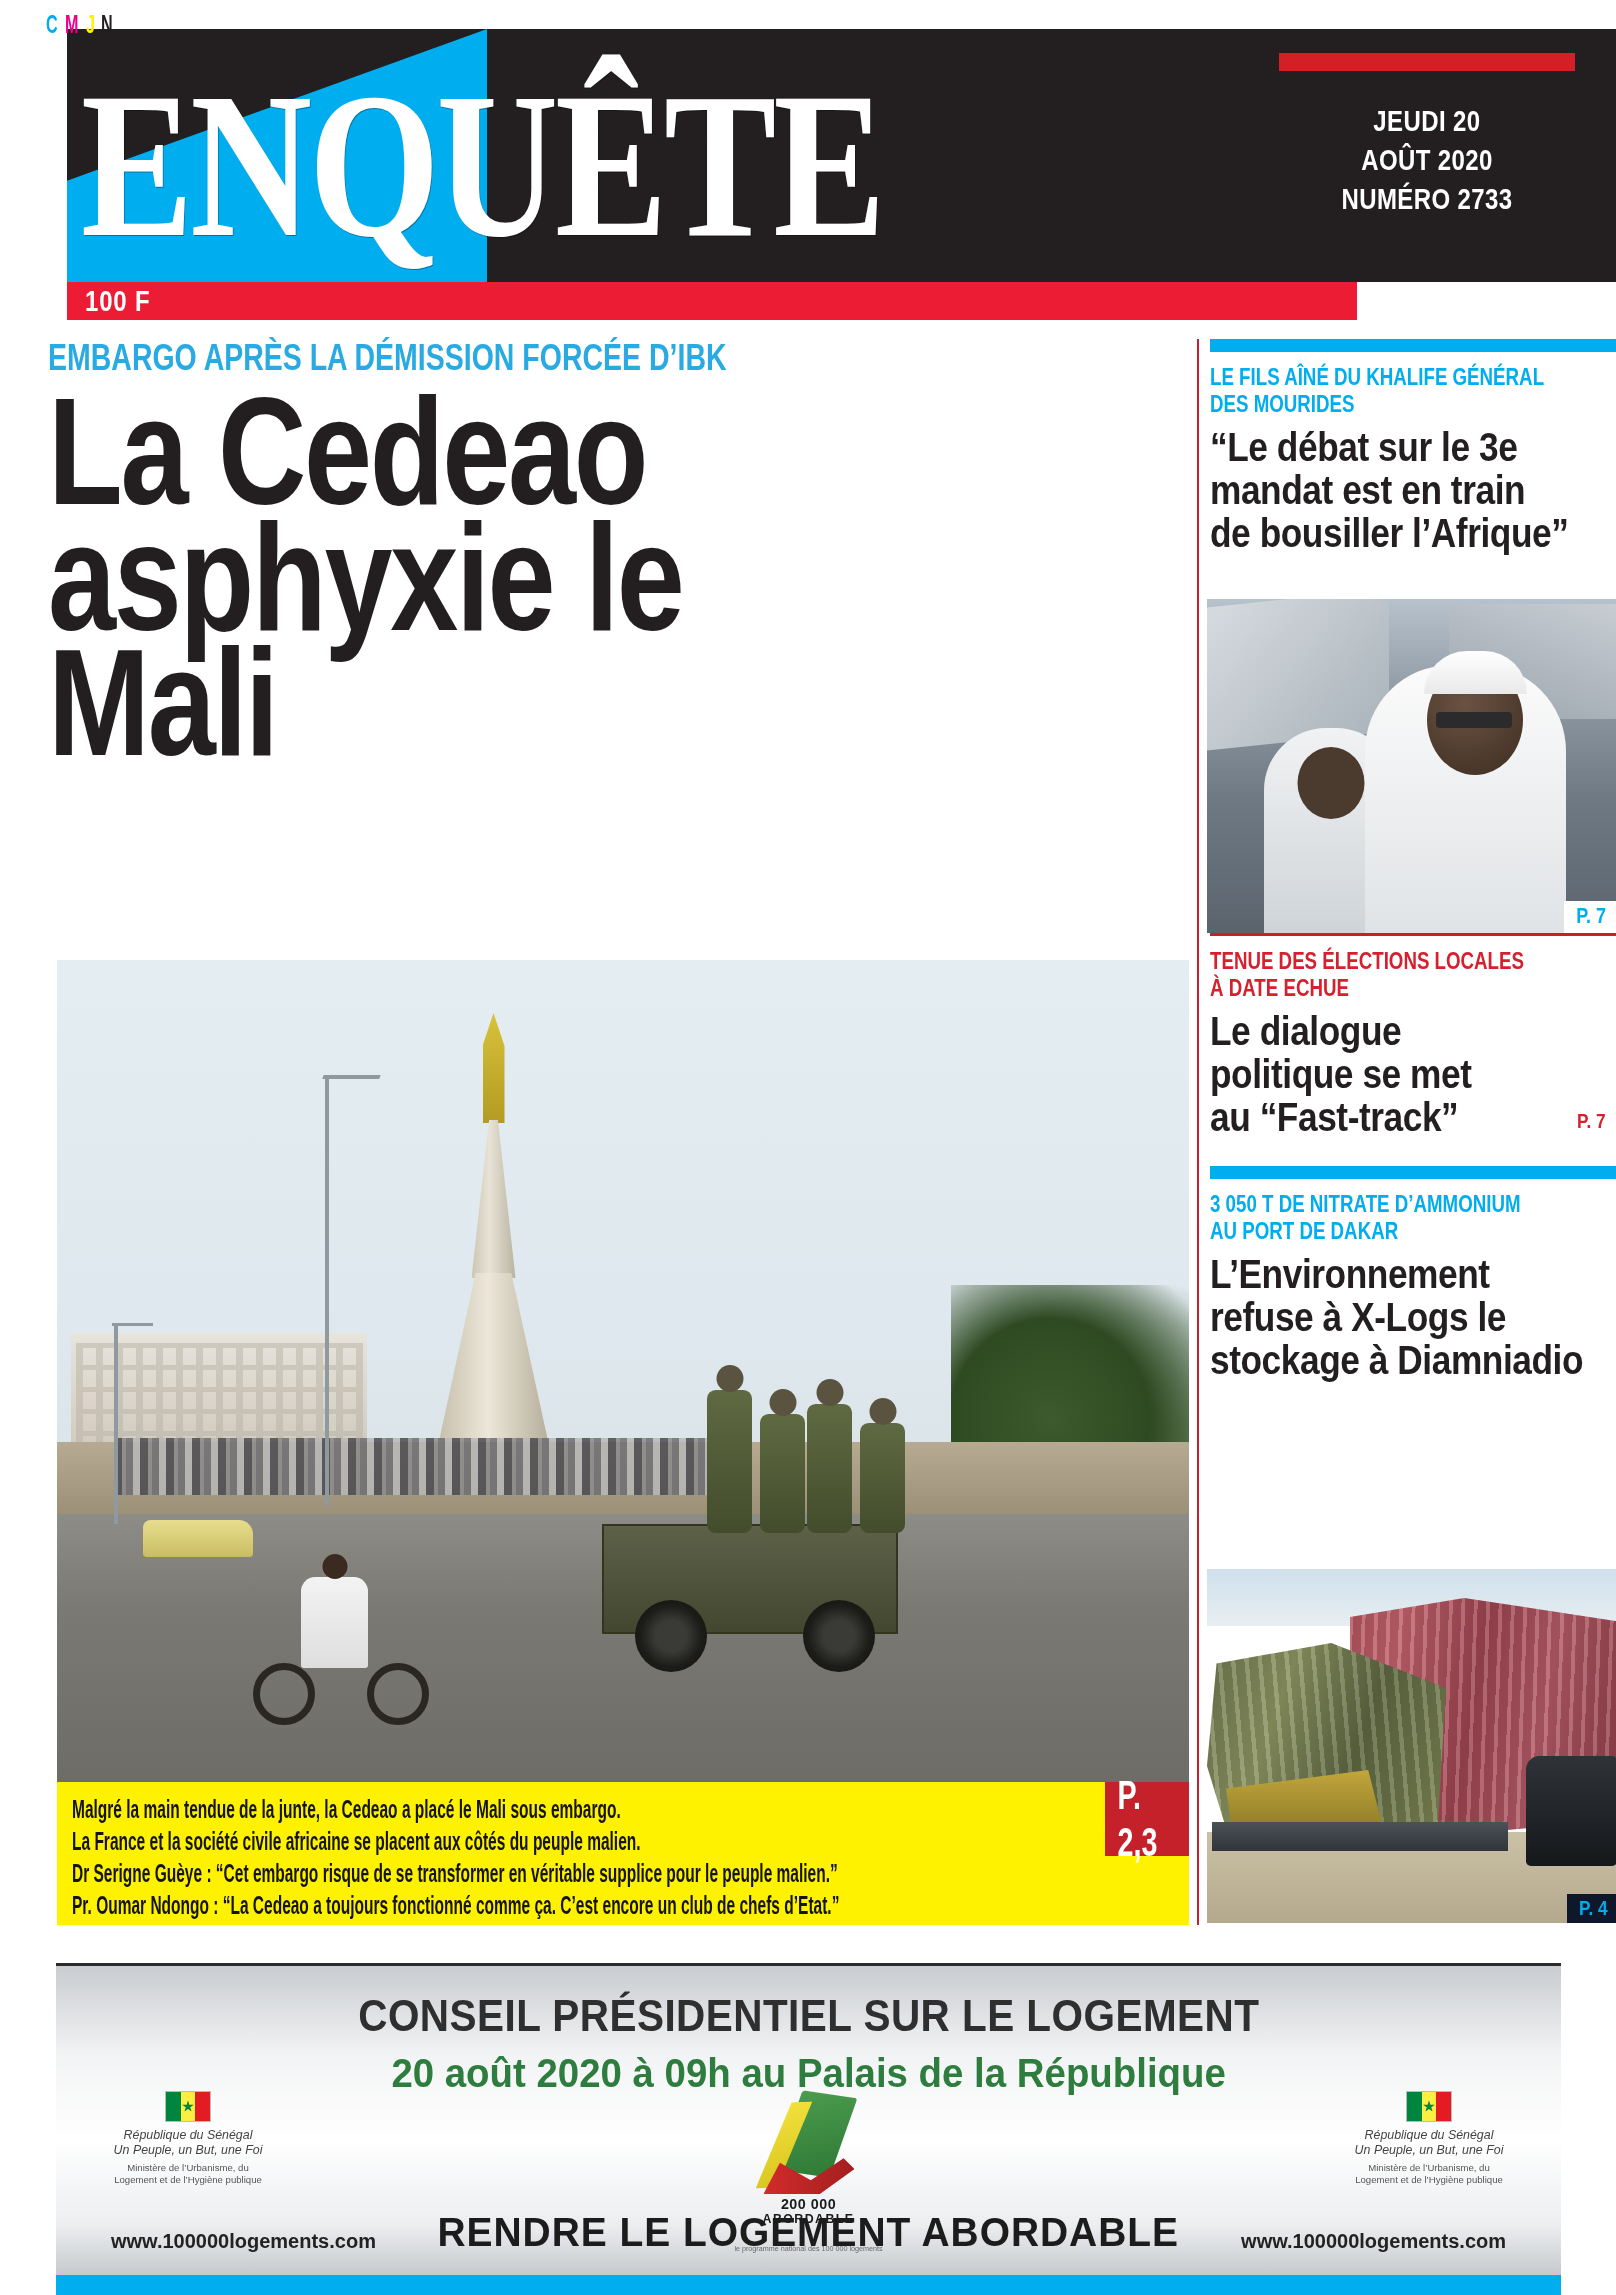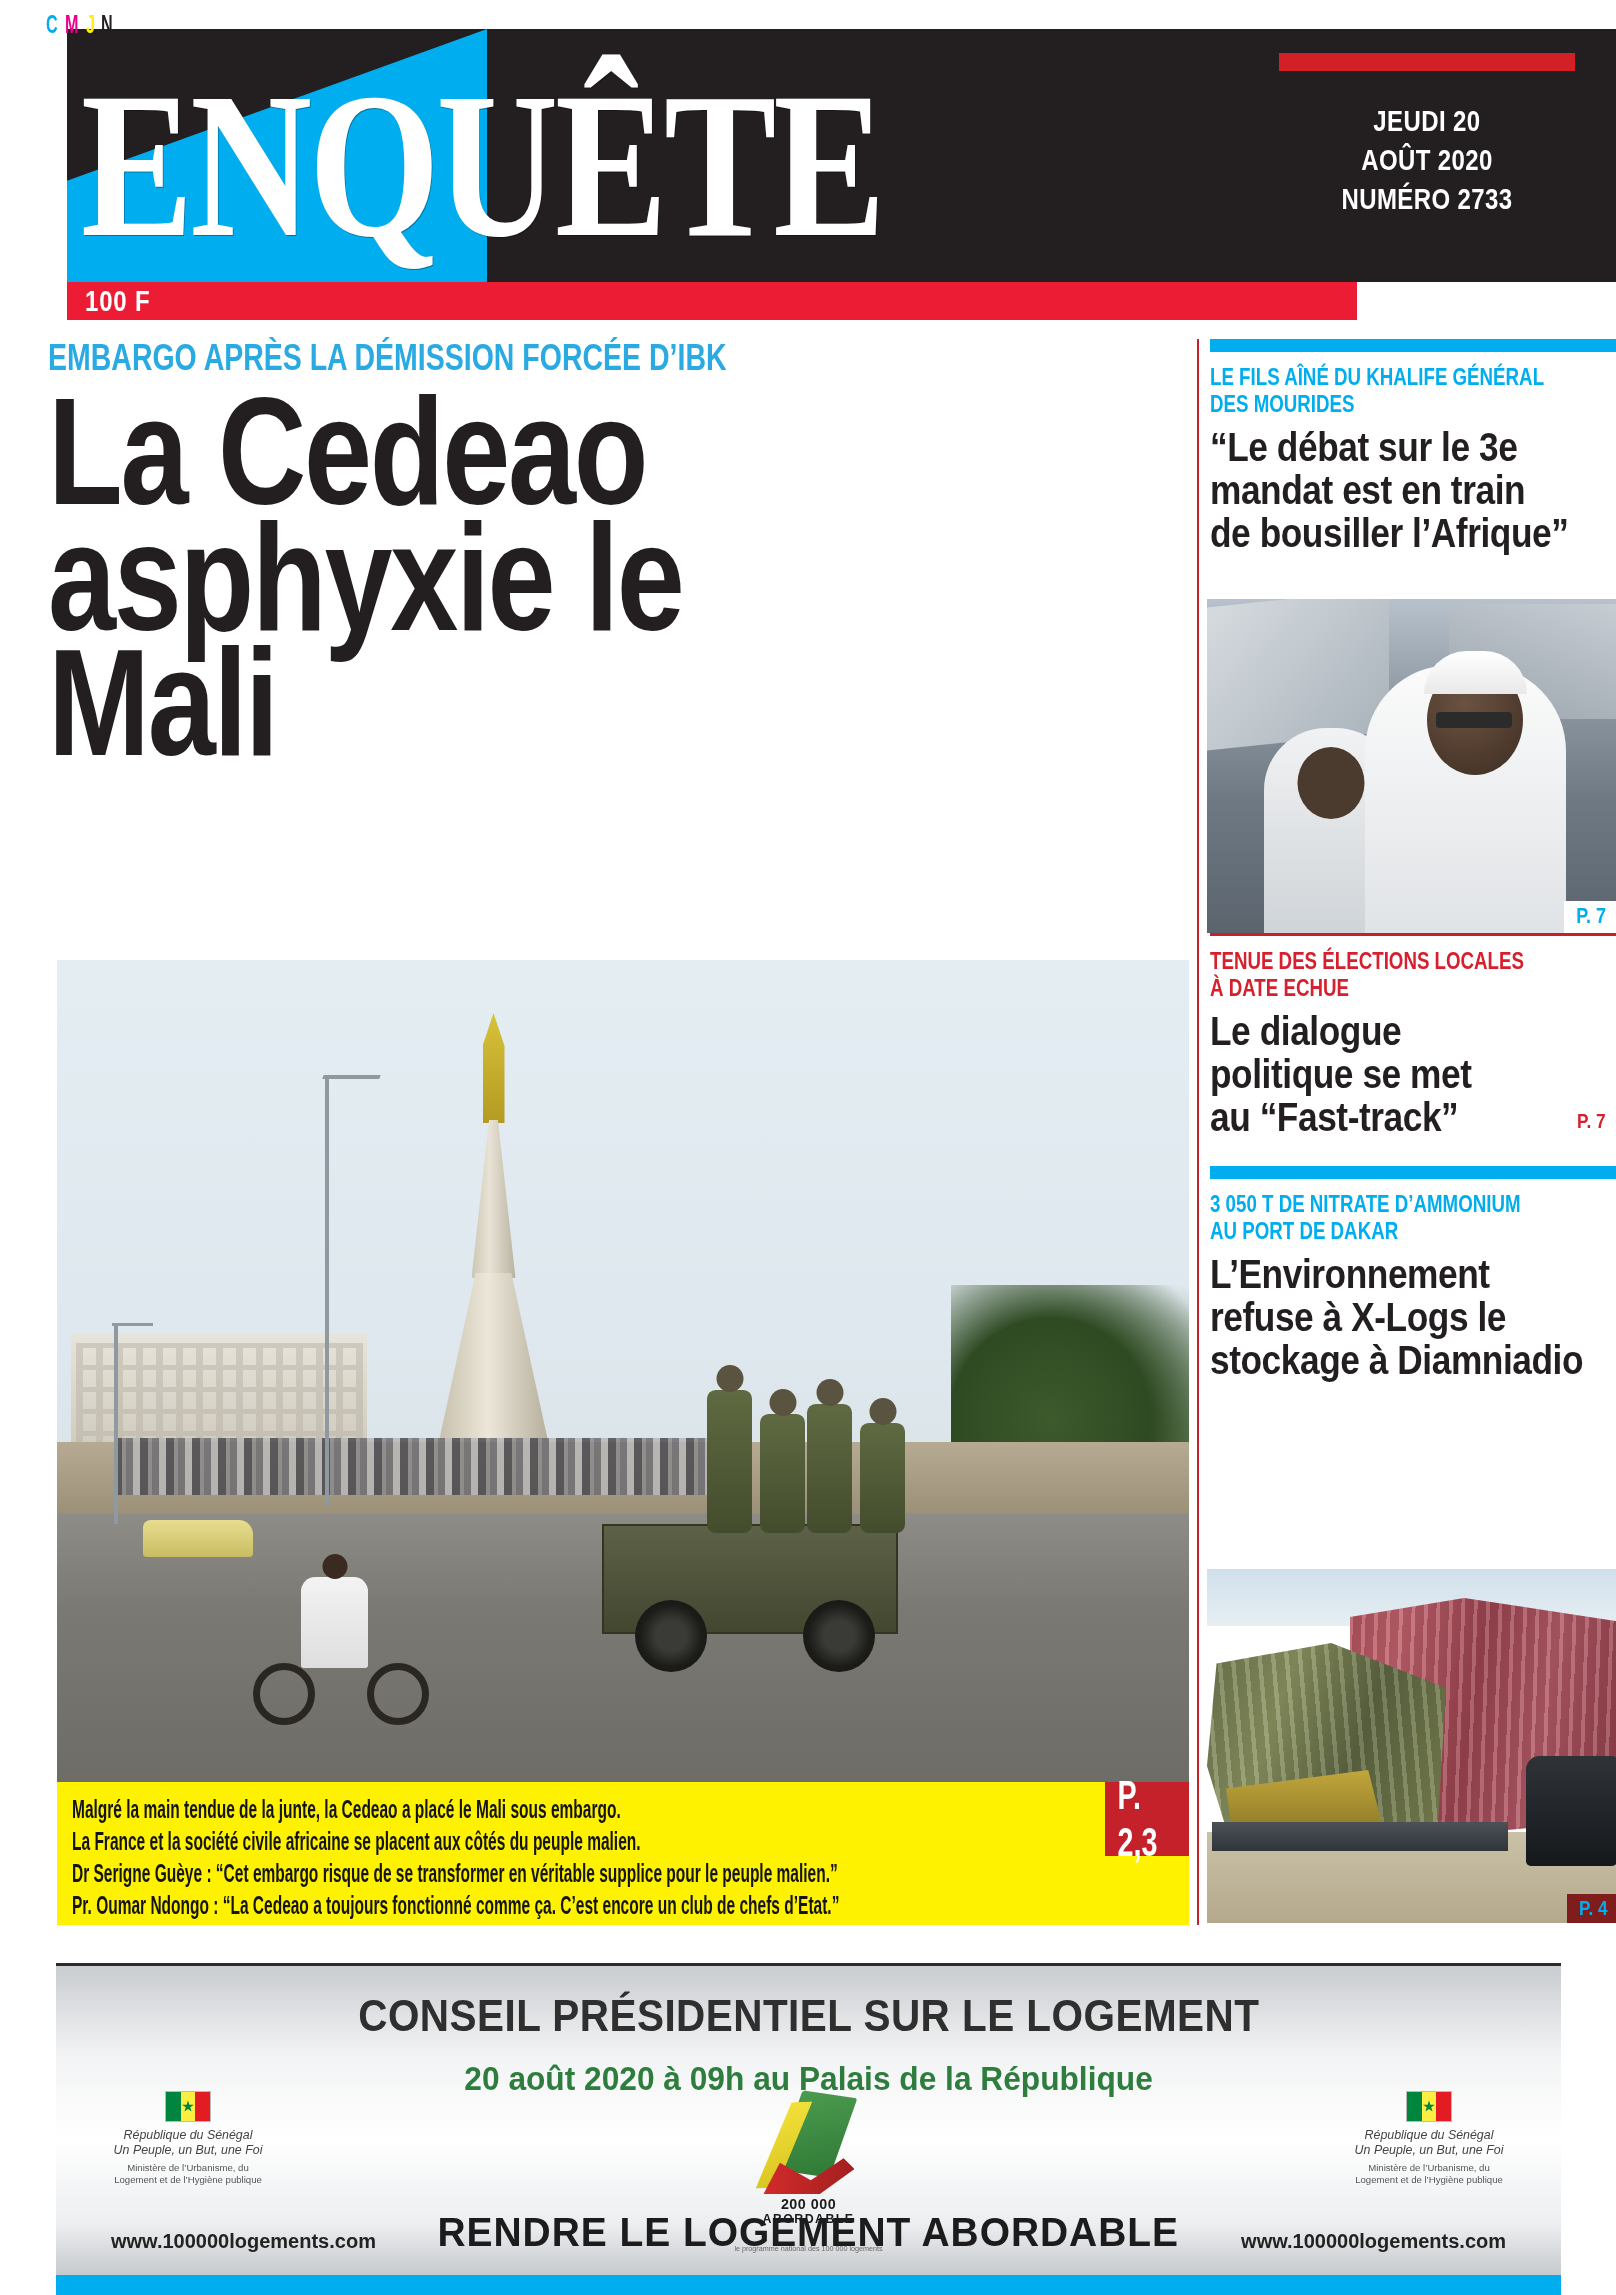--- a/index.html
+++ b/index.html
@@ -257,40 +257,40 @@
     clip-path:polygon(4% 10%,52% 0,100% 22%,96% 100%,10% 98%,0 60%);}
   .r2-green:after{content:"";position:absolute;inset:0;
     background:repeating-linear-gradient(85deg, rgba(255,255,255,.14) 0 4.3px, rgba(0,0,0,.10) 4.3px 13.4px);}
   .r2-yellow{position:absolute;left:19px;bottom:91px;width:158px;height:62px;
     background:linear-gradient(180deg,#c2a63c,#8e7a27);clip-path:polygon(0 30%,90% 0,100% 100%,4% 100%);}
   .r2-pallet{position:absolute;left:4.8px;bottom:72px;width:296px;height:29px;
     background:linear-gradient(180deg,#4b5156,#30353a);}
   .r2-car{position:absolute;right:0px;bottom:57px;width:91px;height:110px;border-radius:13.4px 4.8px 4.8px 4.8px;
     background:linear-gradient(180deg,#2f3338,#15181b);}
   .r2-page {
-    position:absolute; right:0; bottom:0; background:#7f1d1d;
+    position:absolute; right:0; bottom:0; background:#0f172a;
     color:#00AEEF; font-weight:700; font-size:21px; padding:1.9px 6.7px 2.9px 8.6px;
   }
   .r2-page span{ display:inline-block; transform:scaleX(.82); }
 
   
   #ad {
     position:absolute; left:56px; top:1963px; width:1505px; height:321px;
     background:linear-gradient(180deg,#c9ccd0 0%,#f2f3f4 28%,#ffffff 55%,#eceef0 82%,#c2c5c9 100%);
     border-top:3.8px solid #2b2b2b; border-bottom:3.8px solid #2b2b2b;
     z-index:9; overflow:hidden;
   }
   #ad-title {
     position:absolute; left:0; right:0; top:25px; text-align:center;
     color:#2f2f2f; font-weight:700; font-size:44px; letter-spacing:0.5px;
   }
   #ad-title span{ display:inline-block; transform:scaleX(.92); }
   #ad-sub {
-    position:absolute; left:0; right:0; top:94px; text-align:center;
-    color:#2e7d3e; font-weight:700; font-size:33px;
+    position:absolute; left:0; right:0; top:85px; text-align:center;
+    color:#2e7d3e; font-weight:700; font-size:40px;
   }
   #ad-sub span{ display:inline-block; transform:scaleX(.96); }
   #ad-slogan {
     position:absolute; left:0; right:0; bottom:25px; text-align:center;
     color:#1c1c1c; font-weight:700; font-size:41px; letter-spacing:1px;
   }
   #ad-slogan span{ display:inline-block; transform:scaleX(.95); }
   .ad-seal { position:absolute; top:125px; width:158px; text-align:center; }
   .ad-seal-l{ left:53px; }
   .ad-seal-r{ right:53px; }

